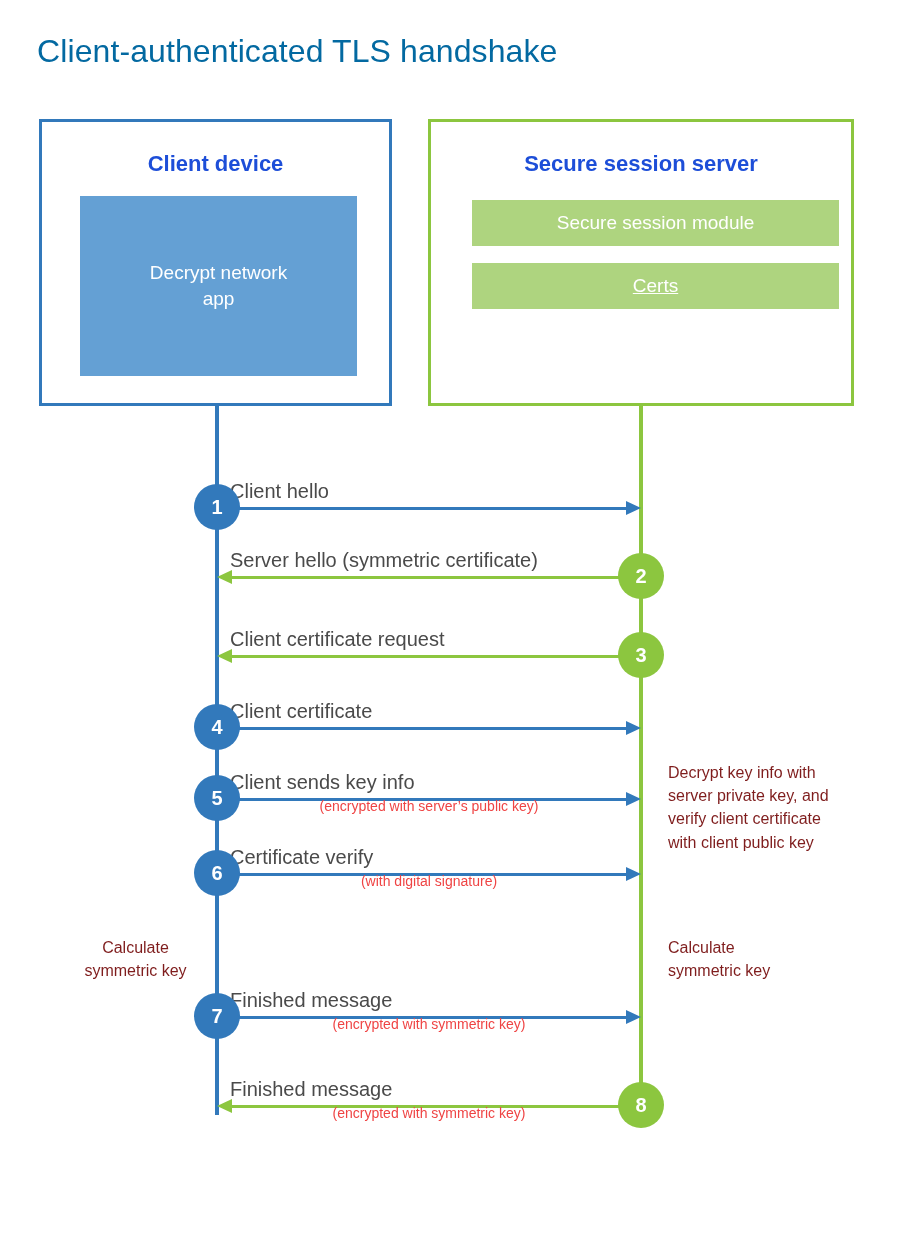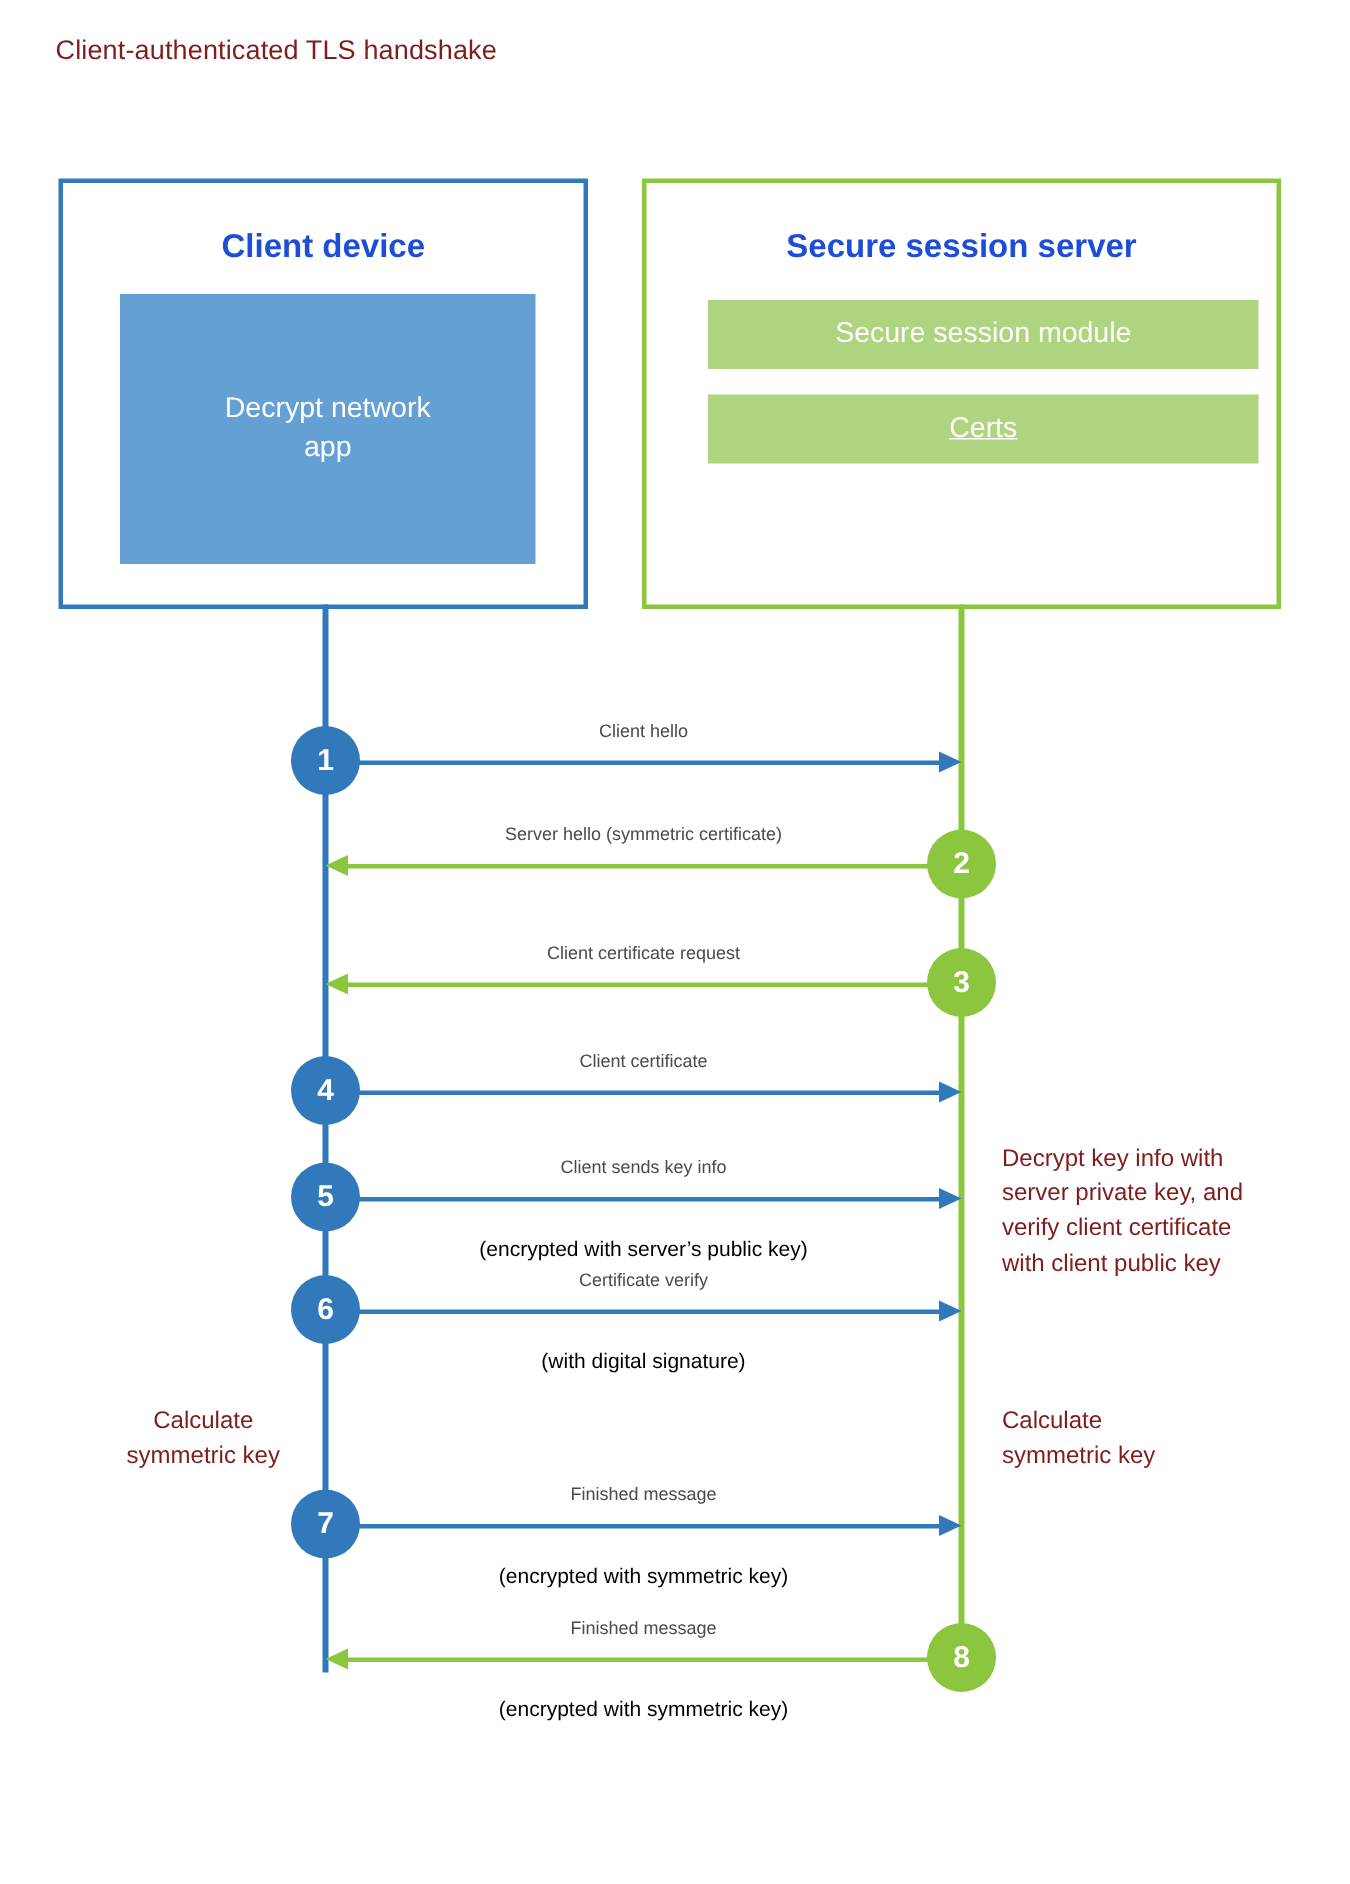--- a/index.html
+++ b/index.html
@@ -22,25 +22,25 @@
     position: relative;
     width: 900px;
     height: 1256px;
     background: #ffffff;
   }
 
   
   .diagram-title {
     position: absolute;
     left: 37px;
-    top: 23px;
-    font-size: 18px;
+    top: 33px;
+    font-size: 32px;
     font-weight: 300;
     letter-spacing: 0.1px;
-    color: #7f1d1d;
+    color: #0369a1;
     white-space: nowrap;
   }
 
   
   .participant-box {
     position: absolute;
     background: #ffffff;
   }
   .participant-box.client {
     left: 39px;
@@ -153,36 +153,35 @@
     left: 217px;
     border-top: 7.5px solid transparent;
     border-bottom: 7.5px solid transparent;
     border-right: 15px solid #8cc63f;
   }
 
   .msg-label {
     position: absolute;
     left: 230px;
     width: 398px;
-    text-align: center;
-    font-size: 12px;
+    font-size: 20px;
     font-weight: 400;
     color: #4a4a4a;
     top: -27px;
     white-space: nowrap;
   }
   .msg-sublabel {
     position: absolute;
     left: 230px;
     width: 398px;
     text-align: center;
     font-size: 14px;
     font-weight: 400;
-    color: #000000;
-    top: 26px;
+    color: #ef4444;
+    top: 0;
     white-space: nowrap;
   }
   .msg-sublabel:empty { display: none; }
 
   
   .step-circle {
     position: absolute;
     width: 46px;
     height: 46px;
     border-radius: 50%;

